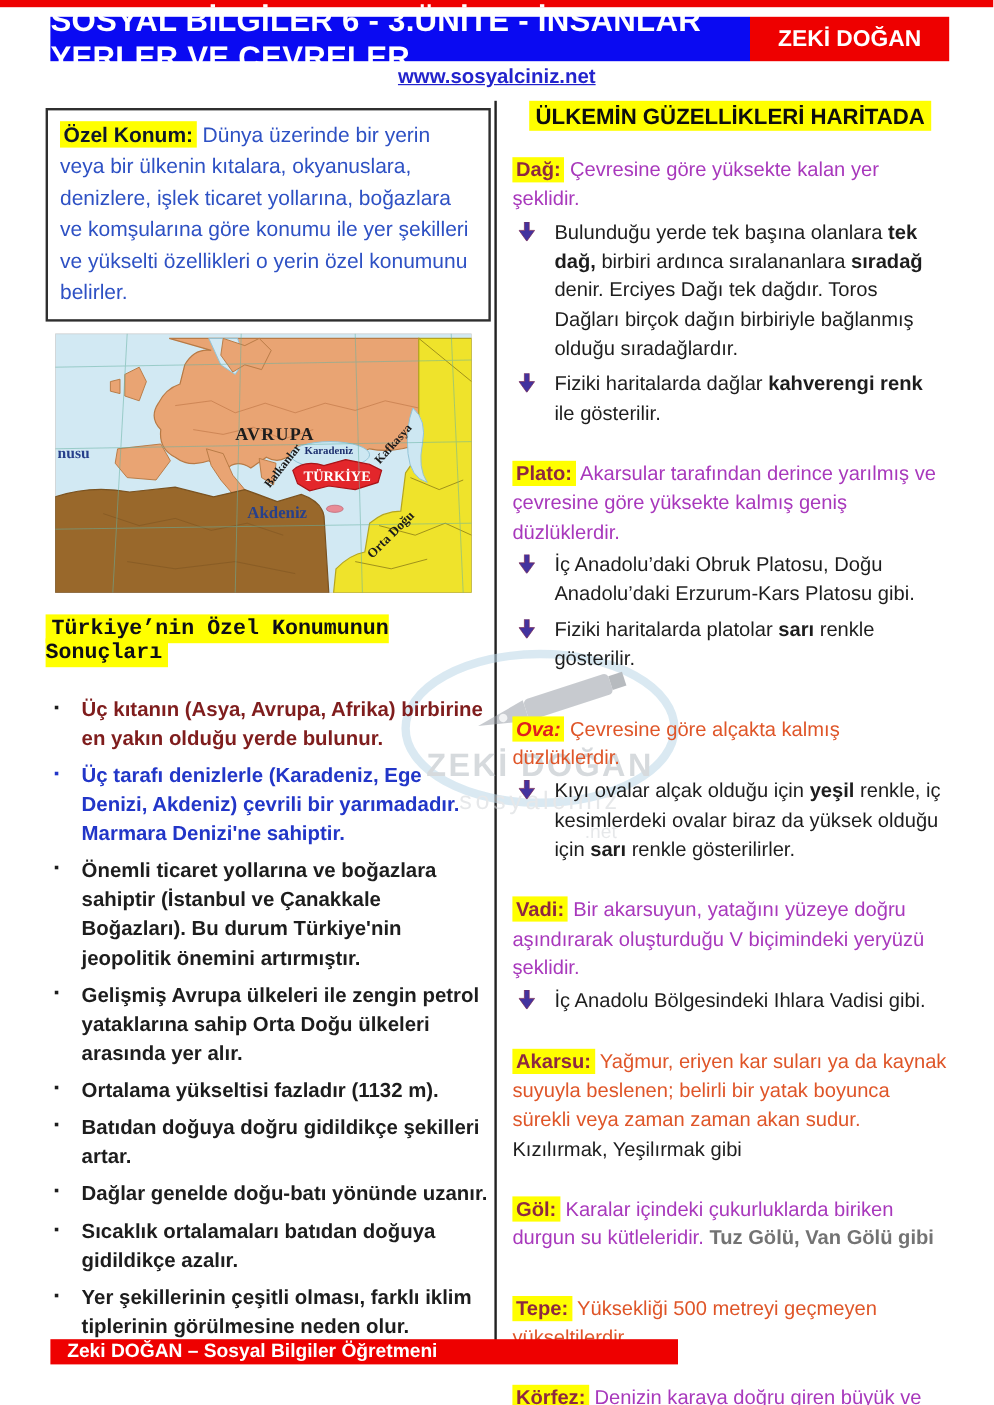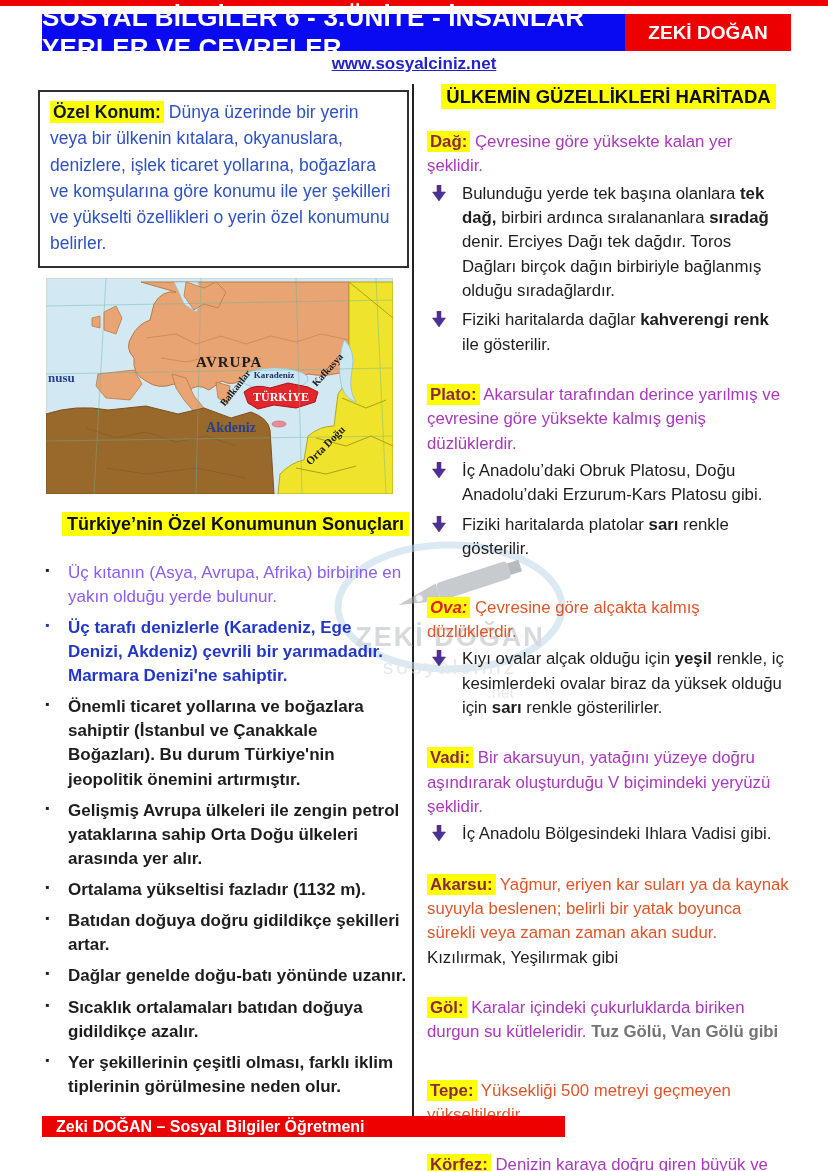--- a/index.html
+++ b/index.html
@@ -30,27 +30,27 @@
   .col-right { position:absolute; left:427px; top:2px; width:363px; z-index:1; }
 
   .hl { background:#ffff00; }
 
   .ozel-box { border:2px solid #2f2f2f; padding:7px 10px 9px 10px; font-size:17.5px; line-height:1.5; }
   .ozel-label { color:#0f172a; font-weight:bold; padding:1px 3px; }
   .ozel-text  { color:#2e51c4; }
 
   .map-wrap { margin:10px 0 0 8px; width:347px; height:216px; }
 
-  .left-heading-row { text-align:right; margin-top:20px; }
+  .left-heading-row { text-align:left; margin-top:20px;font-family:Liberation Mono, monospace; }
   .left-heading { font-weight:bold; font-size:18px; color:#0e0e16; padding:2px 5px; }
 
   .results-list { list-style:none; margin:26px 0 0 0; padding:0; font-size:17px; line-height:1.42; }
   .results-list li { position:relative; padding-left:30px; margin-bottom:7px; }
   .results-list li::before { content:"▪"; position:absolute; left:7px; top:1px; font-size:12px; }
-  .li-red   { color:#8b5cf6; font-weight:normal; }
+  .li-red   { color:#7f1d1d; font-weight:bold; }
   .li-blue  { color:#2236c8; font-weight:bold; }
   .li-bold  { color:#1d1d1d; font-weight:bold; }
   .li-plain { color:#1d1d1d;font-weight:bold; }
   .li-red::before { color:#1d1d1d; }
   .li-blue::before { color:#2236c8; }
 
   .right-heading-row { text-align:center; margin-bottom:22px; }
   .right-heading { font-weight:bold; font-size:18.5px; color:#0d0d0d; padding:2px 5px; }
 
   .section { margin-bottom:26px; }

